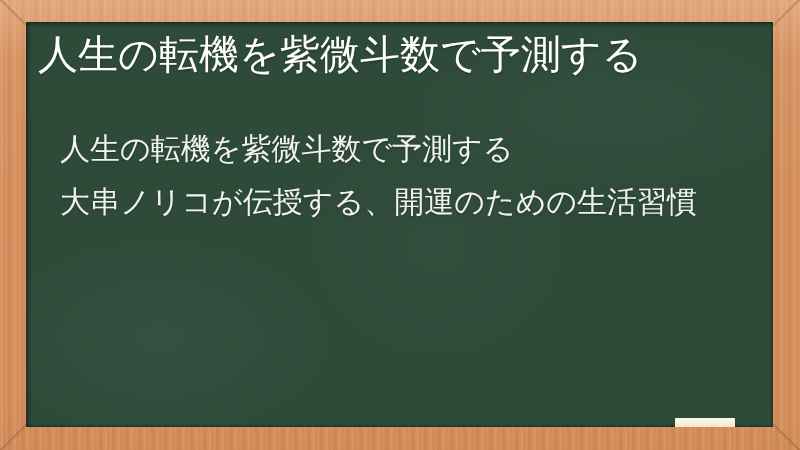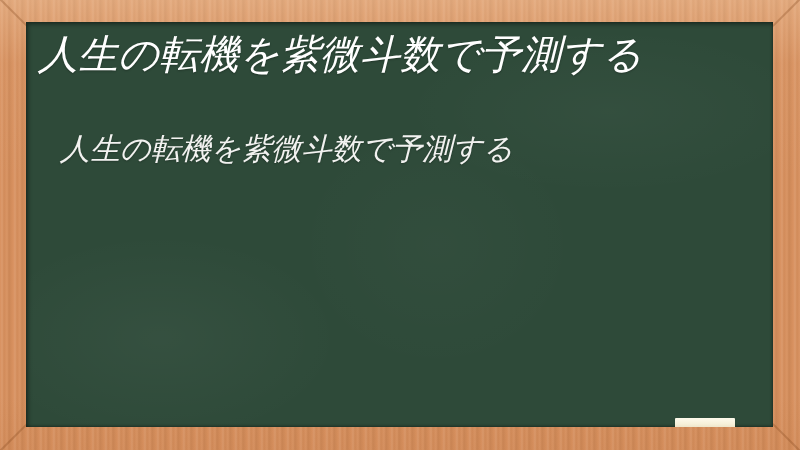--- a/index.html
+++ b/index.html
@@ -73,21 +73,20 @@
     left: 26px;
     top: 22px;
     width: 747px;
     height: 405px;
     background-color: #2e4a39;
     box-sizing: border-box;
     box-shadow:
       inset 2px 2px 4px rgba(0,0,0,0.45),
       inset -1px -1px 3px rgba(0,0,0,0.30);
     overflow: hidden;
-    font-style: italic;
   }
   
   .board-dust {
     position: absolute;
     inset: 0;
     background:
       radial-gradient(ellipse 260px 150px at 18% 78%, rgba(255,255,255,0.035), rgba(255,255,255,0) 70%),
       radial-gradient(ellipse 300px 120px at 78% 22%, rgba(255,255,255,0.028), rgba(255,255,255,0) 70%),
       radial-gradient(ellipse 200px 180px at 55% 55%, rgba(255,255,255,0.020), rgba(255,255,255,0) 72%);
     pointer-events: none;
@@ -148,18 +147,19 @@
   <div class="miter br"></div>
 
   <div class="board">
 
     <div class="board-dust"></div>
 
     <div class="board-title">人生の転機を紫微斗数で予測する</div>
 
     <div class="board-lines">
       <div class="board-line">人生の転機を紫微斗数で予測する</div>
+      <div class="board-line">大串ノリコが伝授する、開運のための生活習慣</div>
     </div>
 
     <div class="chalk"></div>
 
   </div>
 </div>
 
 </body></html>

